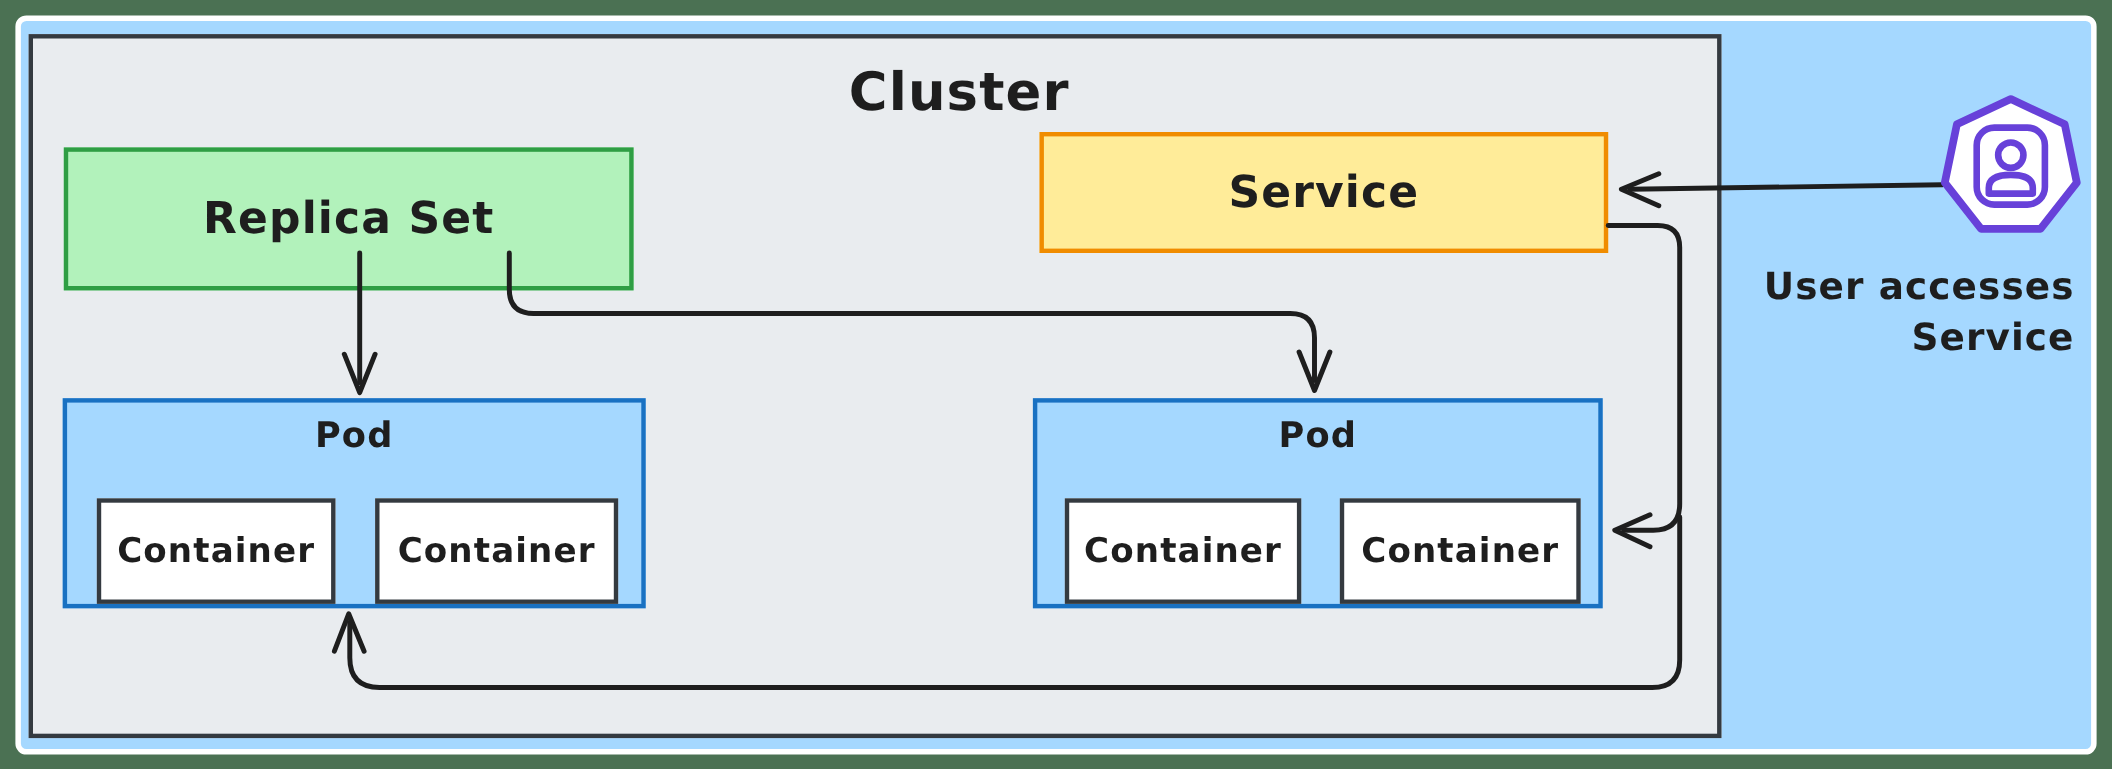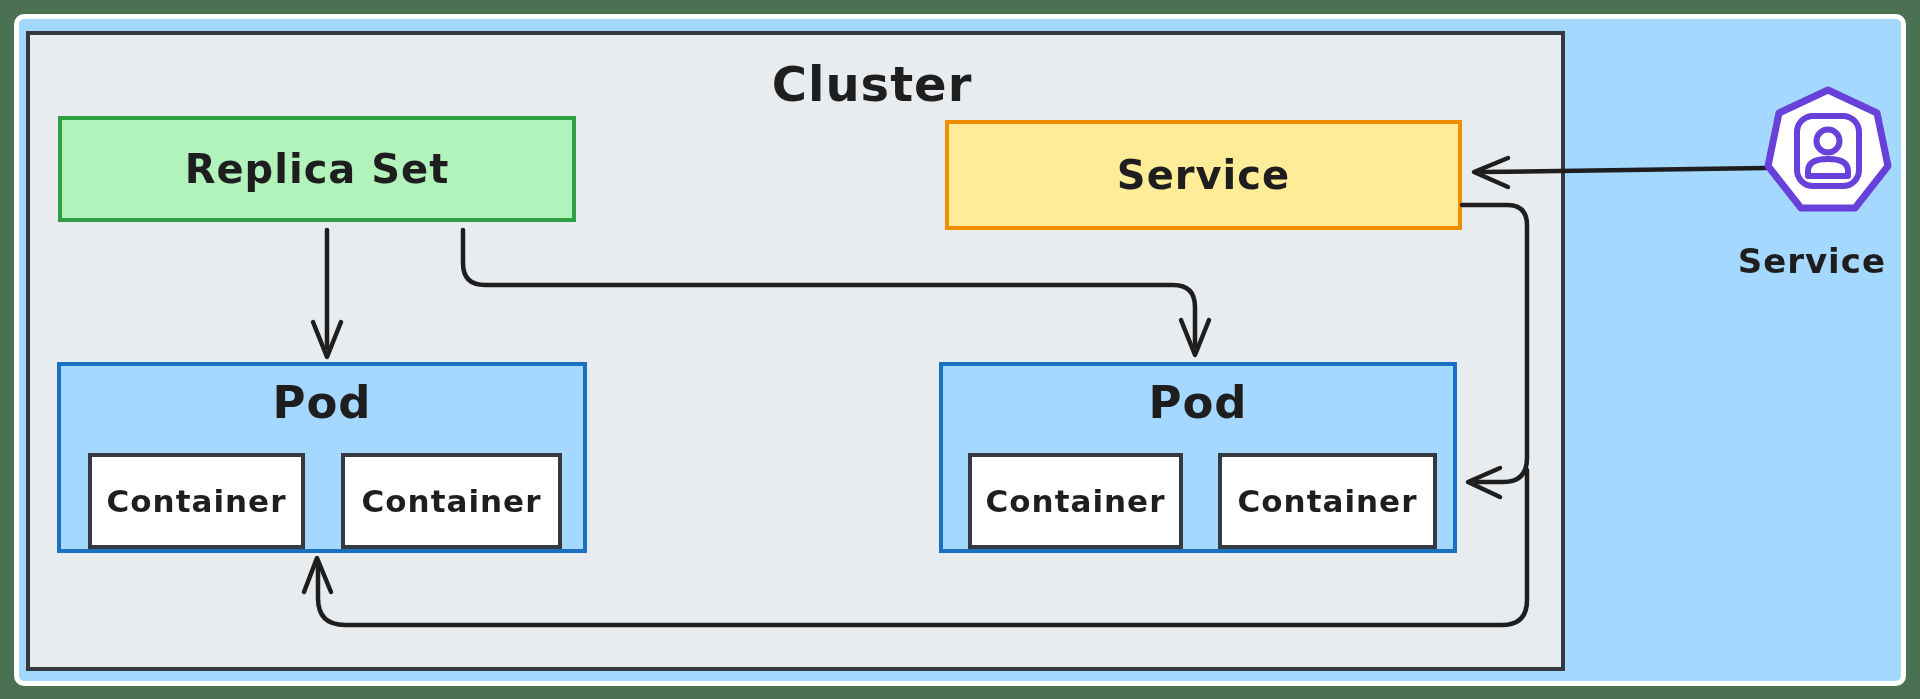--- a/index.html
+++ b/index.html
@@ -12,26 +12,26 @@
   body{background:var(--frame-green);font-family:"DejaVu Sans","Liberation Sans",sans-serif;}
   .stage{position:relative;width:1920px;height:699px;background:var(--frame-green);overflow:hidden;}
   .panel{position:absolute;left:14px;top:14px;width:1892px;height:672px;background:var(--canvas-blue);
          border:5px solid #ffffff;border-radius:10px;box-sizing:border-box;}
   .cluster{position:absolute;left:26px;top:31px;width:1539px;height:640px;background:var(--cluster-fill);
            border:4px solid var(--cluster-border);box-sizing:border-box;}
   .cluster-title{position:absolute;left:26px;top:56px;width:1692px;text-align:center;font-size:48px;
                  font-weight:600;color:var(--text);letter-spacing:1px;}
   .node{position:absolute;display:flex;align-items:center;justify-content:center;box-sizing:border-box;
         font-size:40px;font-weight:600;color:var(--text);letter-spacing:1px;}
-  .replica-set{left:58px;top:116px;width:518px;height:106px;background:var(--rs-fill);border:4px solid var(--rs-border);}
+  .replica-set{left:58px;top:134px;width:518px;height:130px;background:var(--rs-fill);border:4px solid var(--rs-border);}
   .service{left:945px;top:120px;width:517px;height:110px;background:var(--svc-fill);border:4px solid var(--svc-border);}
   .pod{position:absolute;background:var(--pod-fill);border:4px solid var(--pod-border);box-sizing:border-box;}
   .pod-left{left:57px;top:362px;width:530px;height:191px;}
   .pod-right{left:939px;top:362px;width:518px;height:191px;}
-  .pod-title{position:absolute;left:0;top:10px;width:100%;text-align:center;font-size:45px;font-weight:600;
+  .pod-title{position:absolute;left:0;top:10px;width:100%;text-align:center;font-size:32px;font-weight:600;
              color:var(--text);letter-spacing:1px;}
   .container-box{position:absolute;top:87px;height:96px;background:var(--container-fill);
                  border:4px solid var(--container-border);box-sizing:border-box;display:flex;align-items:center;
                  justify-content:center;font-size:31px;font-weight:600;color:var(--text);letter-spacing:1px;}
   .pl-c1{left:27px;width:217px;} .pl-c2{left:280px;width:221px;}
   .pr-c1{left:25px;width:215px;} .pr-c2{left:275px;width:219px;}
   .user-note{position:absolute;right:34px;top:238px;width:430px;text-align:right;font-size:34px;
              font-weight:600;color:var(--text);line-height:46px;letter-spacing:1px;}
   .overlay{position:absolute;left:0;top:0;width:1920px;height:699px;pointer-events:none;}
   .edge{stroke:var(--arrow);stroke-width:4.5;fill:none;stroke-linecap:round;stroke-linejoin:round;}
@@ -61,20 +61,21 @@
     <div class="container-box pl-c2">Container</div>
   </div>
 
   <div class="pod pod-right">
     <div class="pod-title">Pod</div>
     <div class="container-box pr-c1">Container</div>
     <div class="container-box pr-c2">Container</div>
   </div>
 
   <div class="user-note">
+    <div>User accesses</div>
     <div>Service</div>
   </div>
 
   <svg class="overlay" viewBox="0 0 1920 699" xmlns="http://www.w3.org/2000/svg">
 
     <g>
       <path class="edge" d="M327 230 L327 348"></path>
       <path class="edge" d="M313 322 L327 357 L341 322"></path>
     </g>
 

